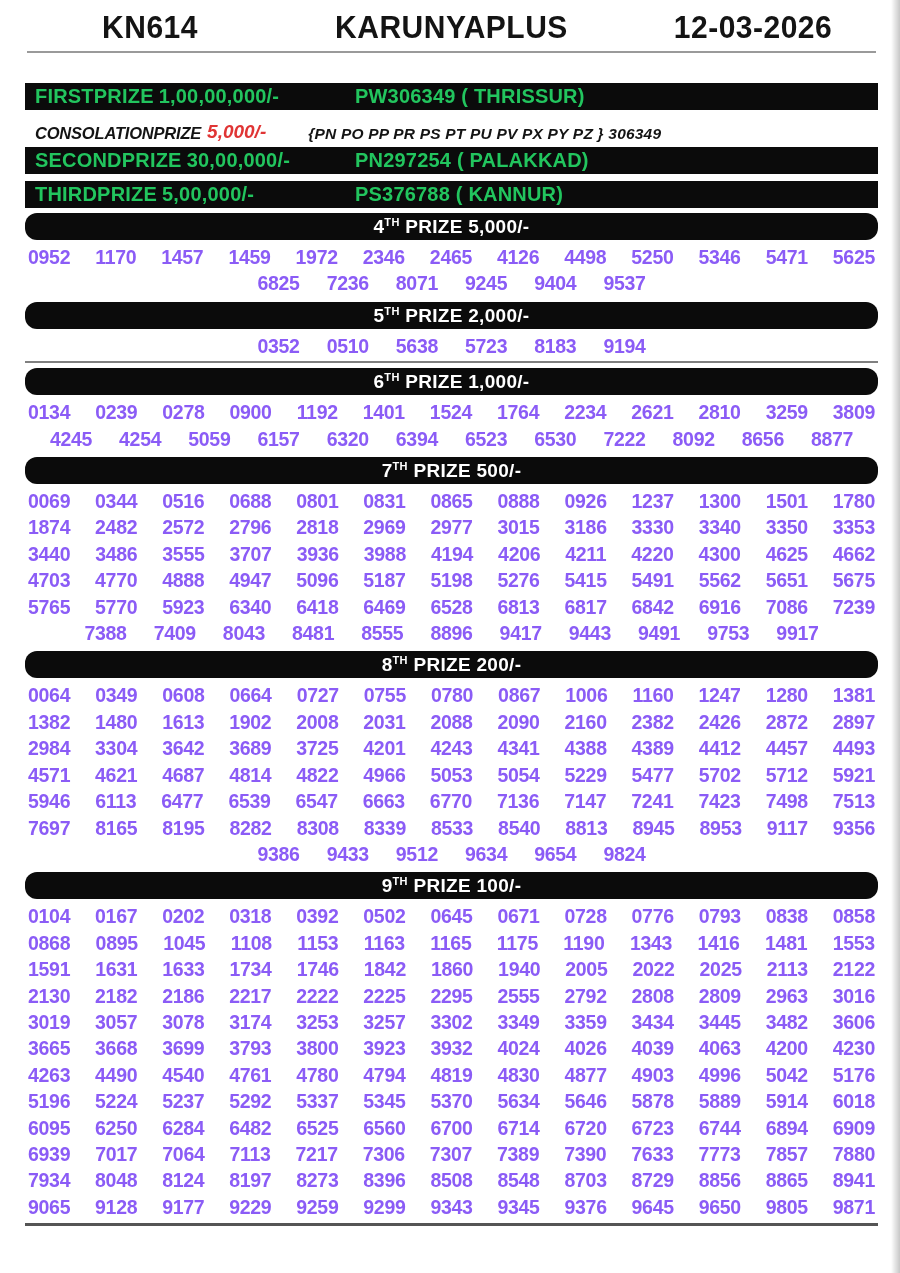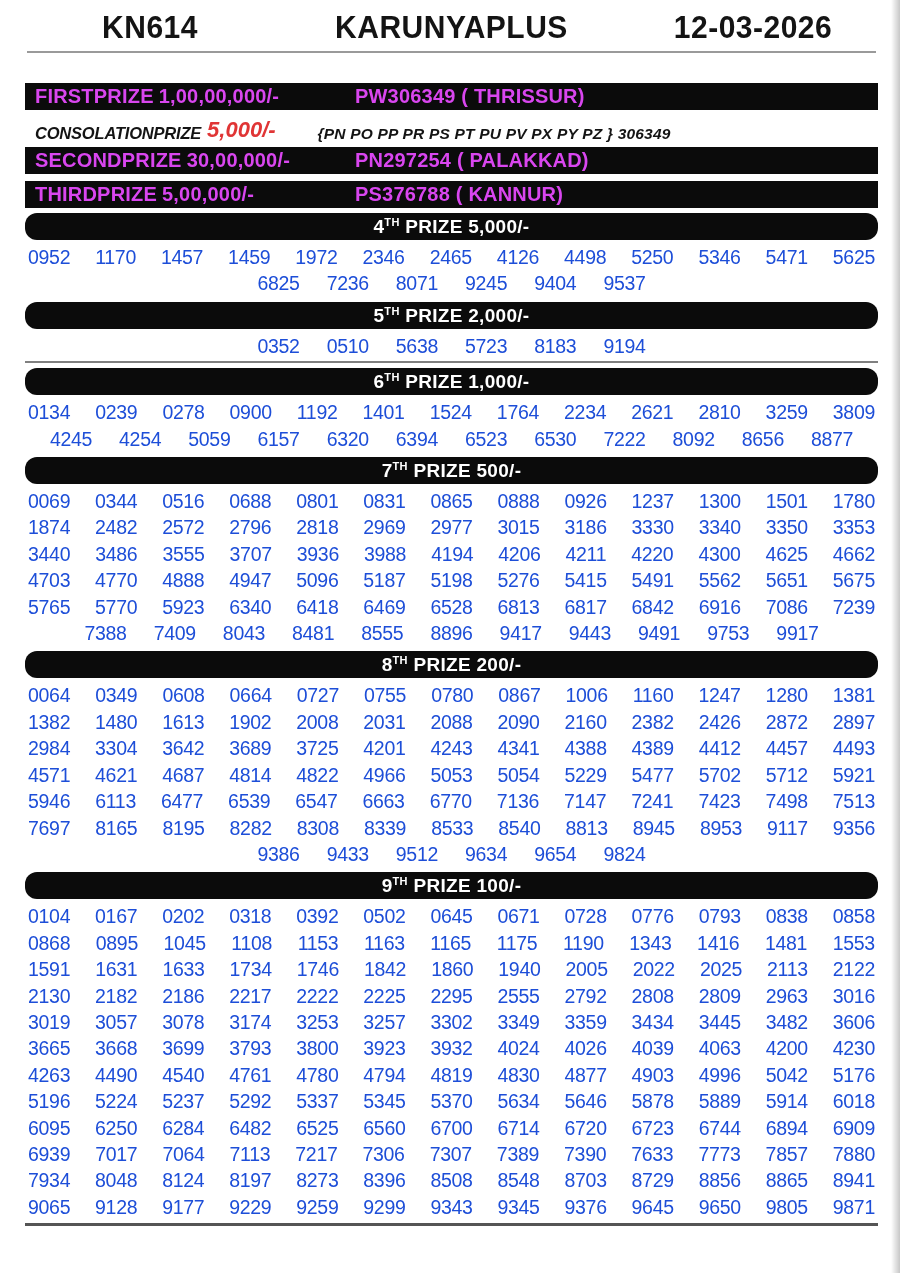--- a/index.html
+++ b/index.html
@@ -21,44 +21,44 @@
   }
   .titlebar div {
     text-align:center; font-size:30px; font-weight:bold; letter-spacing:0.5px;
     transform:scaleY(1.05);
   }
   .rule-top { height:2px; background:#9a9a9a; margin:4px 2px 0 2px; }
 
   
   .topblock { margin-top:30px; }
   .bar {
-    background:#0b0b0b; color:#d946ef; height:27px; margin-bottom:5px;
+    background:#0b0b0b; color:#22c55e; height:27px; margin-bottom:5px;
     display:flex; align-items:center; padding:0 10px;
     font-size:20px; font-weight:bold; letter-spacing:0.2px; white-space:nowrap;
   }
   .bar .left { flex:0 0 320px; display:flex; }
   .bar .amount { margin-left:5px; }
   .consol {
     height:28px; margin-bottom:4px; display:flex; align-items:flex-end; padding:0 10px;
     font-weight:bold; white-space:nowrap;font-style:italic;
   }
   .consol .lbl { font-size:16.5px; letter-spacing:-0.2px; }
-  .consol .amount { font-size:22px; margin-left:6px;margin-top:44px; }
+  .consol .amount { font-size:19px; margin-left:6px;margin-top:44px; }
   .consol .series { font-size:15.5px; margin-left:42px; letter-spacing:0.2px; }
 
   
   .sec-bar {
     background:#0b0b0b; color:#ffffff; text-align:center; height:27px; line-height:27px;
     font-size:19px; font-weight:bold; margin:5px 0 4px 0; letter-spacing:0.3px;border-radius:12px;
   }
   .sec-bar sup { font-size:11px; line-height:0; }
   .num-row {
     display:flex; justify-content:space-between; padding:0 3px;
-    line-height:26.4px; font-size:19.5px; font-weight:normal; letter-spacing:-0.3px;
-    color:#1d4ed8;
+    line-height:26.4px; font-size:19.5px; font-weight:bold; letter-spacing:-0.3px;
+    color:#8b5cf6;
   }
   .num-row.centered { justify-content:center; gap:27px;align-items:center; }
   .sec-rule { height:2px; background:#808080; margin-top:2px; }
   .bottom-rule { height:3px; background:#555555; margin-top:3px; }
 </style>
 </head>
 <body>
 
 <div class="page">
   <div class="content">

